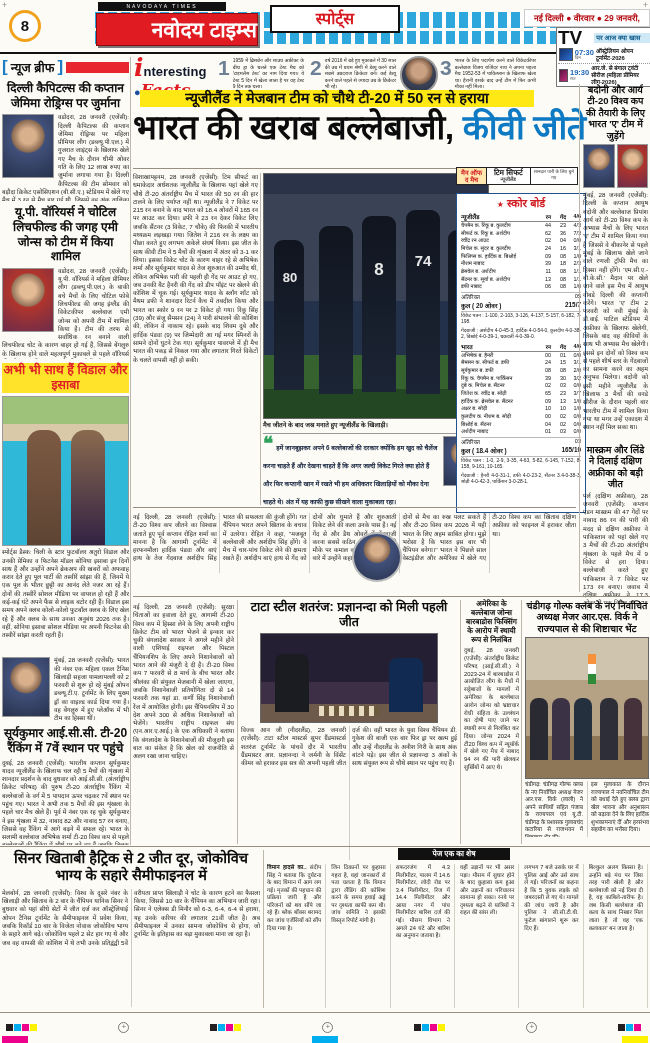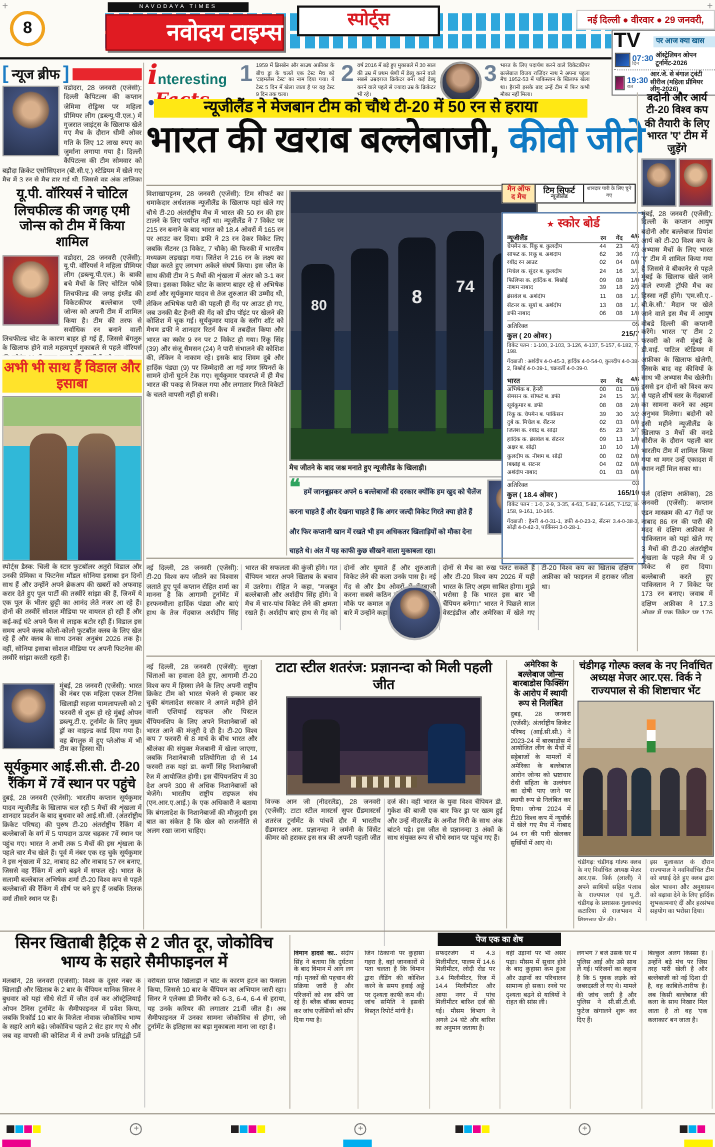--- a/index.html
+++ b/index.html
@@ -29,21 +29,21 @@
   .bh{font-weight:bold;font-size:12px;line-height:1.22;text-align:center;color:#0d0d0d;margin:4px 0 3px}
   .bh-red{color:#e02227;background:#ffe32b;font-size:12.5px}
   .bphoto{float:left;margin:1px 4px 2px 0;border:1px solid #999}
   .ph-head{background:radial-gradient(circle at 50% 34%,#d9b08c 16%,#8a6a52 33%,#41507a 36%,#27324d 100%)}
   .ph-head2{background:radial-gradient(circle at 50% 34%,#e3bb95 16%,#96755c 33%,#b0352c 36%,#6d2b4a 100%)}
   .ph-pool{background:linear-gradient(180deg,#9ec27a 0 18%,#d9c9a8 18% 30%,#30b8d8 30% 100%)}
   .ph-pool .fig{position:absolute;bottom:0;width:34px;height:78%;border-radius:14px 14px 0 0}
   
   .facts-logo .i{font-family:"DejaVu Serif","Liberation Serif",serif;font-style:italic;
                  color:#e01b22;font-size:25px;font-weight:bold;line-height:20px}
-  .facts-logo .nt{font-weight:bold;font-size:13px;color:#0f766e}
+  .facts-logo .nt{font-weight:bold;font-size:13px;color:#0f172a}
   .facts-logo .fc{font-family:"DejaVu Serif","Liberation Serif",serif;color:#e01b22;
                   font-size:17px;font-weight:bold;font-style:italic}
   .facts-logo .dot{color:#1d4f9e;font-size:11px}
   .fact{display:flex;gap:3px}
   .fact .num{font-size:21px;font-weight:bold;color:#6d8096;line-height:20px}
   .fact .ftx{font-size:4.9px;line-height:1.35;text-align:justify;color:#222}
   .fact-portrait{border-radius:50%;border:2px solid #9a9a9a;
      background:radial-gradient(circle at 50% 38%,#caa183 26%,#7d5c44 48%,#3b4256 52%,#232c40 100%)}
   
   .tvbox{border:1px solid #777;background:#fff}
@@ -116,20 +116,21 @@
 
   <div class="abs" style="left:2px;top:57px;width:127px;height:788px;overflow:hidden">
     <div class="brief-label">
       <span class="br">[</span>
       <span class="tx">न्यूज ब्रीफ</span>
       <span class="br">]</span>
       <span class="redblock"></span>
     </div>
 
     <div>
+      <div class="bh">दिल्ली कैपिटल्स की कप्तान जेमिमा रोड्रिग्स पर जुर्माना</div>
       <div class="bt" style="height:88px">
         <span class="bphoto ph-head" style="width:50px;height:62px;display:block;float:left"></span>
         <span>वडोदरा, 28 जनवरी (एजेंसी): दिल्ली कैपिटल्स की कप्तान जेमिमा रोड्रिग्स पर महिला प्रीमियर लीग (डब्ल्यू.पी.एल.) में गुजरात जाइंट्स के खिलाफ खेले गए मैच के दौरान धीमी ओवर गति के लिए 12 लाख रुपए का जुर्माना लगाया गया है। दिल्ली कैपिटल्स की टीम सोमवार को बड़ौदा क्रिकेट एसोसिएशन (बी.सी.ए.) स्टेडियम में खेले गए मैच में 3 रन से मैच हार गई थी, जिससे वह अंक तालिका में चौथे स्थान पर खिसक गई।</span>
       </div>
     </div>
 
     <div>
       <div class="bh">यू.पी. वॉरियर्स ने चोटिल लिचफील्ड की जगह एमी जोन्स को टीम में किया शामिल</div>
       <div class="bt" style="height:92px">
         <span class="bphoto ph-head2" style="width:50px;height:62px;display:block;float:left"></span>
@@ -417,20 +418,21 @@
   <div class="abs" style="left:583px;top:84px;width:65px">
     <div class="sh" style="font-size:9.5px">बदोनी और आर्य टी-20 विश्व कप की तैयारी के लिए भारत 'ए' टीम में जुड़ेंगे</div>
     <div style="display:flex;gap:2px;margin:3px 0">
       <span class="ph-head" style="width:31px;height:42px;border:1px solid #999;display:block"></span>
       <span class="ph-head2" style="width:31px;height:42px;border:1px solid #999;display:block"></span>
     </div>
     <div class="bt" style="height:258px">मुंबई, 28 जनवरी (एजेंसी): दिल्ली के कप्तान आयुष बदोनी और बल्लेबाज प्रियांश आर्य को टी-20 विश्व कप के अभ्यास मैचों के लिए भारत 'ए' टीम में शामिल किया गया है जिससे वे बीकानेर से पहले मुंबई के खिलाफ खेले जाने वाले रणजी ट्रॉफी मैच का हिस्सा नहीं होंगे। 'एम.सी.ए.-बी.के.सी.' मैदान पर खेले जाने वाले इस मैच में आयुष वोबडे दिल्ली की कप्तानी करेंगे। भारत 'ए' टीम 2 फरवरी को नवी मुंबई के डी.वाई. पाटिल स्टेडियम में अफ्रीका के खिलाफ खेलेगी, जिसके बाद वह कीवियों के साथ भी अभ्यास मैच खेलेगी। इससे इन दोनों को विश्व कप से पहले शीर्ष स्तर के गेंदबाजों का सामना करने का अहम अनुभव मिलेगा। बदोनी को इसी महीने न्यूजीलैंड के खिलाफ 3 मैचों की वनडे सीरीज के दौरान पहली बार भारतीय टीम में शामिल किया गया था मगर उन्हें एकादश में स्थान नहीं मिल सका था।</div>
   </div>
 
   <div class="abs" style="left:583px;top:444px;width:65px">
+    <div class="sh" style="font-size:9.5px">मास्क्रम और लिंडे ने दिलाई दक्षिण अफ्रीका को बड़ी जीत</div>
     <div class="bt" style="height:112px;margin-top:2px">पर्ल (दक्षिण अफ्रीका), 28 जनवरी (एजेंसी): कप्तान एडन मास्क्रम की 47 गेंदों पर नाबाद 86 रन की पारी की मदद से दक्षिण अफ्रीका ने पाकिस्तान को यहां खेले गए 3 मैचों की टी-20 अंतर्राष्ट्रीय शृंखला के पहले मैच में 9 विकेट से हरा दिया। बल्लेबाजी करते हुए पाकिस्तान ने 7 विकेट पर 173 रन बनाए। जवाब में दक्षिण अफ्रीका ने 17.3 ओवर में एक विकेट पर 176 रन बनाकर 13 गेंद शेष रहते जीत हासिल कर ली। मास्क्रम ने अपनी पारी में 9 चौके और 3 छक्के लगाए।</div>
   </div>
 
   <div class="hr" style="left:133px;top:507px;width:443px"></div>
   <div class="abs" style="left:133px;top:510px;width:443px;height:84px">
     <div class="bt" style="height:60px;margin-top:3px;column-count:5;column-gap:6px;column-rule:1px solid #ccc">नई दिल्ली, 28 जनवरी (एजेंसी): टी-20 विश्व कप जीतने का विश्वास जताते हुए पूर्व कप्तान रोहित शर्मा का मानना है कि आगामी टूर्नामेंट में हरफनमौला हार्दिक पंड्या और बाएं हाथ के तेज गेंदबाज अर्शदीप सिंह भारत की सफलता की कुंजी होंगे। गत चैंपियन भारत अपने खिताब के बचाव में उतरेगा। रोहित ने कहा, ''मजबूत बल्लेबाजी और अर्शदीप सिंह होंगे। वे मैच में चार-पांच विकेट लेने की क्षमता रखते हैं। अर्शदीप बाएं हाथ से गेंद को दोनों ओर घुमाते हैं और शुरुआती विकेट लेने की कला उनके पास है। नई गेंद से और डैथ ओवरों में गेंदबाजी करना सबसे कठिन होता है और वही मौके पर कमाल करते हैं।'' हार्दिक के बारे में उन्होंने कहा, ''वह गेंद और बल्ले दोनों से मैच का रुख पलट सकते हैं और टी-20 विश्व कप 2026 में यही भारत के लिए अहम साबित होगा। मुझे भरोसा है कि भारत इस बार भी चैंपियन बनेगा।'' भारत ने पिछले साल वेस्टइंडीज और अमेरिका में खेले गए टी-20 विश्व कप का खिताब दक्षिण अफ्रीका को फाइनल में हराकर जीता था।</div>
   </div>
   <div class="abs ph-head" style="left:352px;top:532px;width:46px;height:46px;border-radius:50%;border:2px solid #bbb"></div>
 
   <div class="hr" style="left:133px;top:596px;width:517px"></div>

